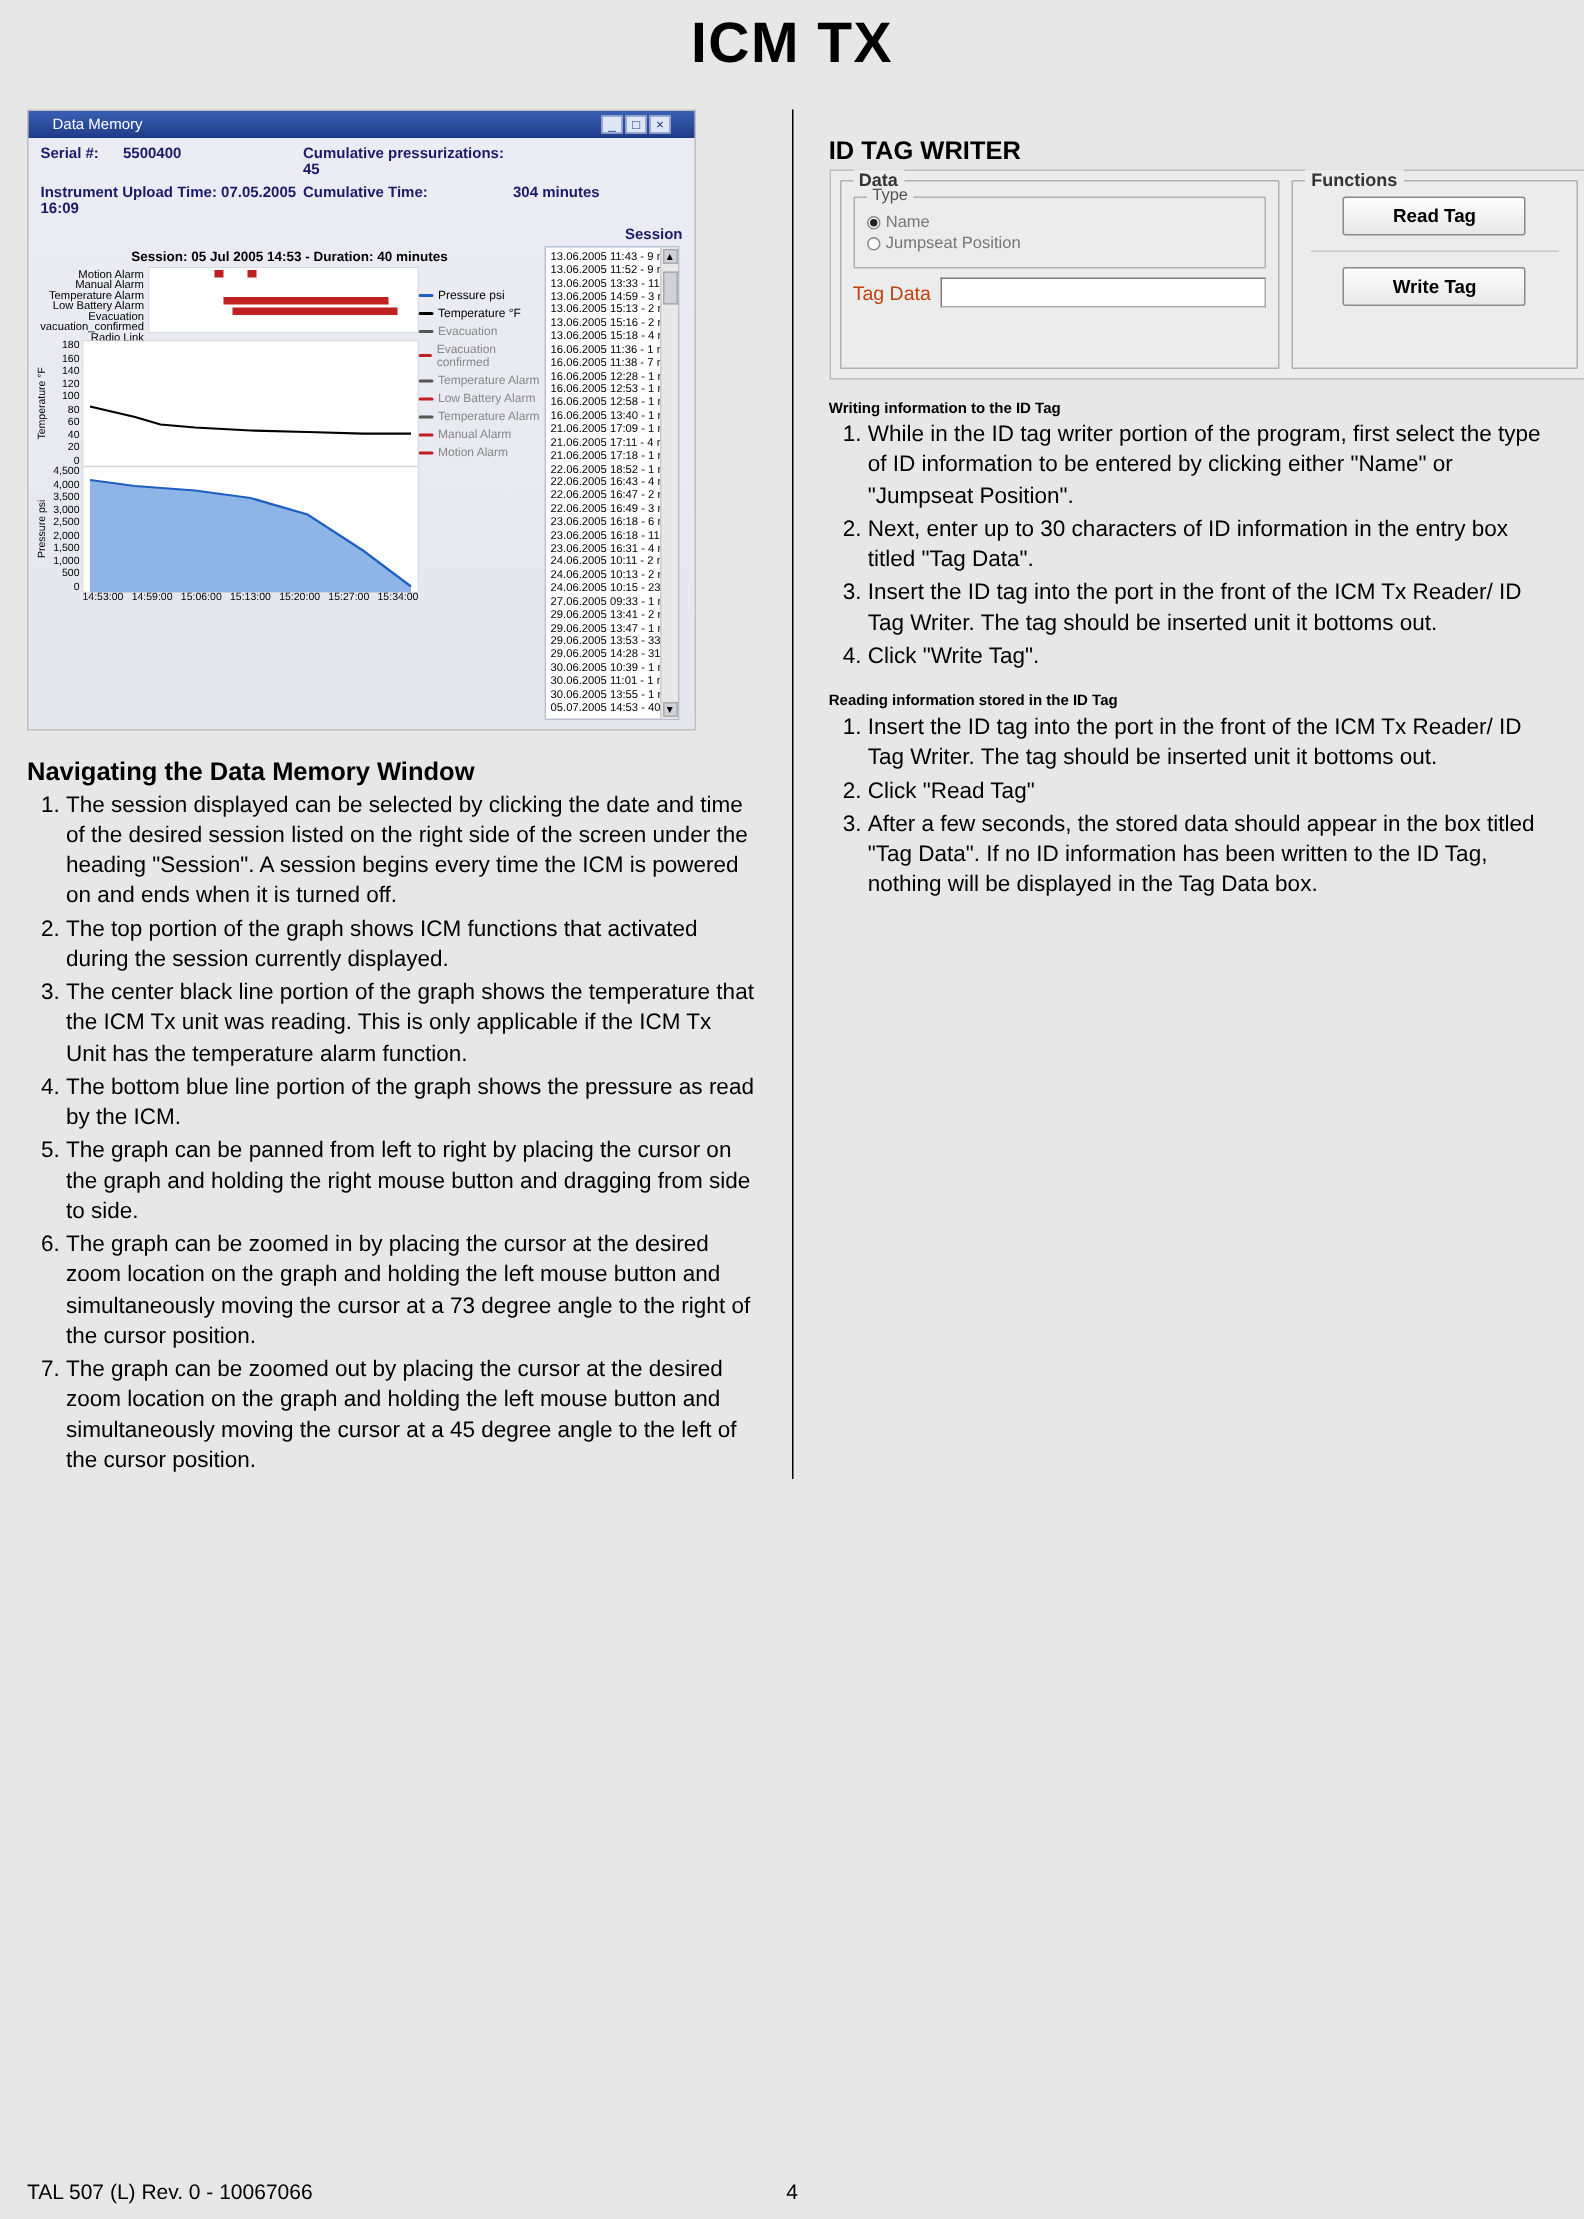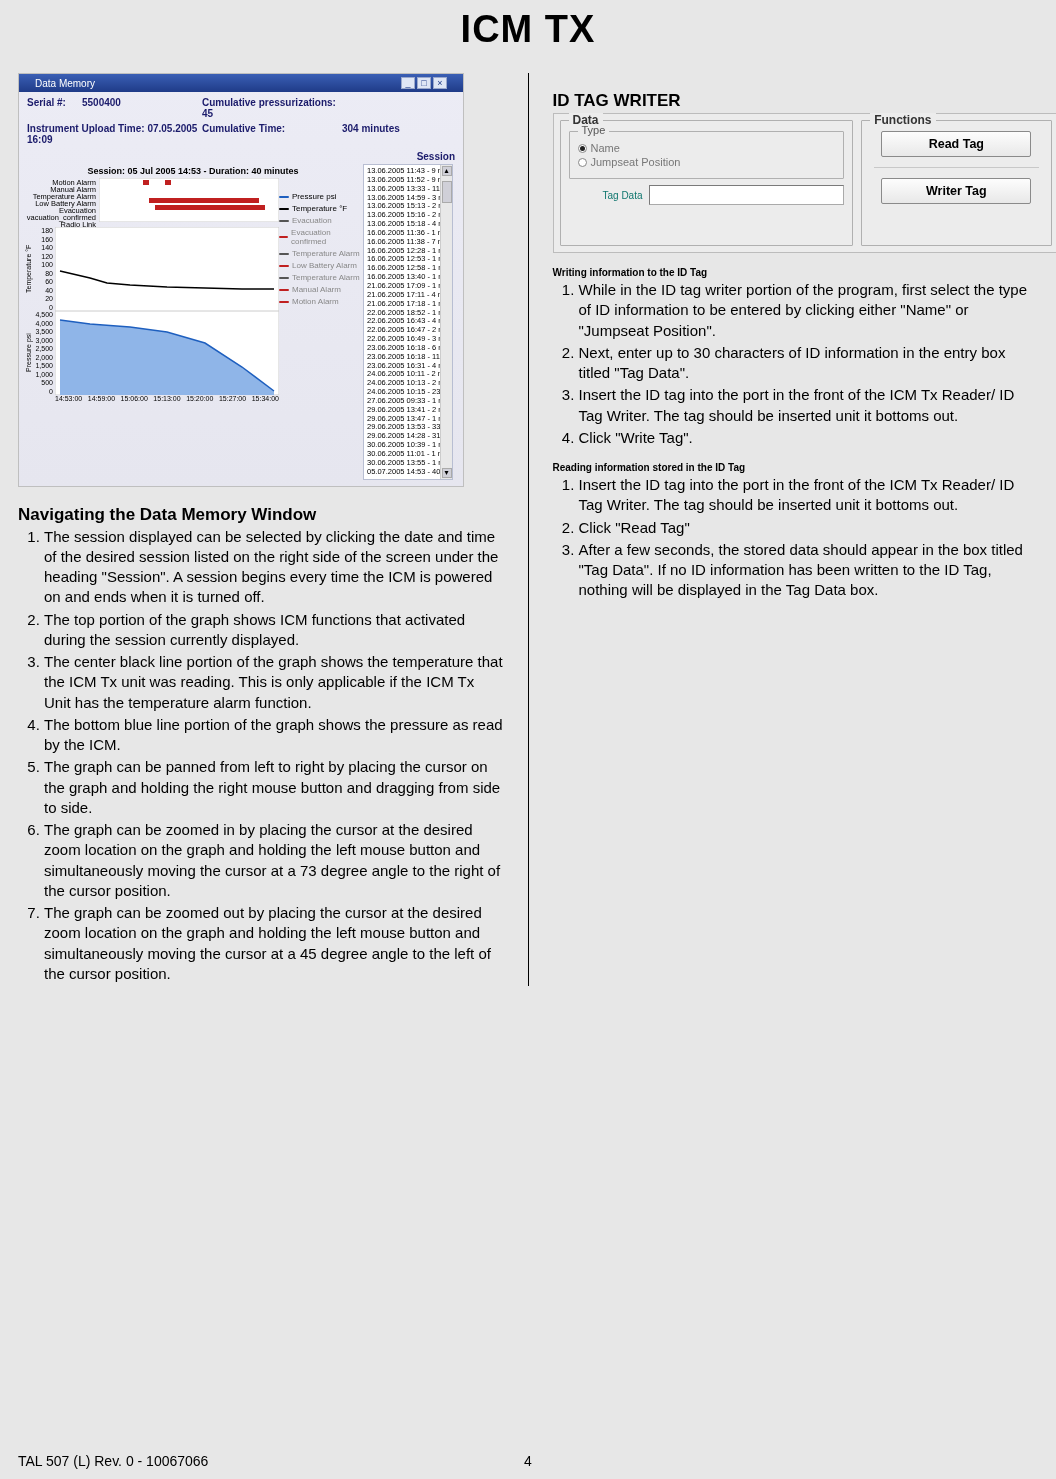--- a/index.html
+++ b/index.html
@@ -255,34 +255,34 @@
   }
   .fs-type .legend { font-weight: normal; font-size: 11px; color: #555; }
   .radio-row { display: flex; align-items: center; gap: 4px; margin-bottom: 2px; color: #777; font-size: 11px; }
   .radio-row .dot {
     width: 9px; height: 9px; border-radius: 50%;
     border: 1px solid #888; background: #fff;
     display: inline-flex; align-items: center; justify-content: center;
   }
   .radio-row .dot.sel::after { content: ""; width: 5px; height: 5px; border-radius: 50%; background: #222; }
   .tagdata-row { display: flex; align-items: center; gap: 6px; margin-top: 4px; }
-  .tagdata-label { font-size: 10px; color: #0f766e; margin-left: 34px; }
+  .tagdata-label { font-size: 13px; color: #c2410c; }
   .tagdata-input {
     flex: 1;
     height: 20px;
     background: #fff;
     border: 1px solid #aaa;
     border-top-color: #7a7a7a;
     border-left-color: #7a7a7a;
     padding: 0 4px;
     font-size: 12px;
   }
   .winbtn {
     display: block;
-    width: 150px;
+    width: 122px;
     height: 26px;
     margin: 0 auto 10px auto;
     background: linear-gradient(#fdfdfd, #e8e8e8);
     border: 1px solid #8a8a8a;
     border-radius: 2px;
     font-weight: bold;
     font-size: 12.5px;
     color: #000;
     cursor: pointer;
   }
@@ -514,21 +514,21 @@
           </div>
           <div class="tagdata-row">
             <span class="tagdata-label">Tag Data</span>
             <input class="tagdata-input" type="text" value="" style="">
           </div>
         </div>
         <div class="fieldset fs-func">
           <span class="legend">Functions</span>
           <button class="winbtn">Read Tag</button>
           <div class="btn-divider"></div>
-          <button class="winbtn">Writer Tag</button>
+          <button class="winbtn">Write Tag</button>
         </div>
       </div>
 
       <div class="sub-head">Writing information to the ID Tag</div>
       <ol class="steps" id="writing-steps">
           <li>While in the ID tag writer portion of the program, first select the type of ID information to be entered by clicking either "Name" or "Jumpseat Position".</li>
           <li>Next, enter up to 30 characters of ID information in the entry box titled "Tag Data".</li>
           <li>Insert the ID tag into the port in the front of the ICM Tx Reader/ ID Tag Writer.  The tag should be inserted unit it bottoms out.</li>
           <li>Click "Write Tag".</li>
         </ol>

